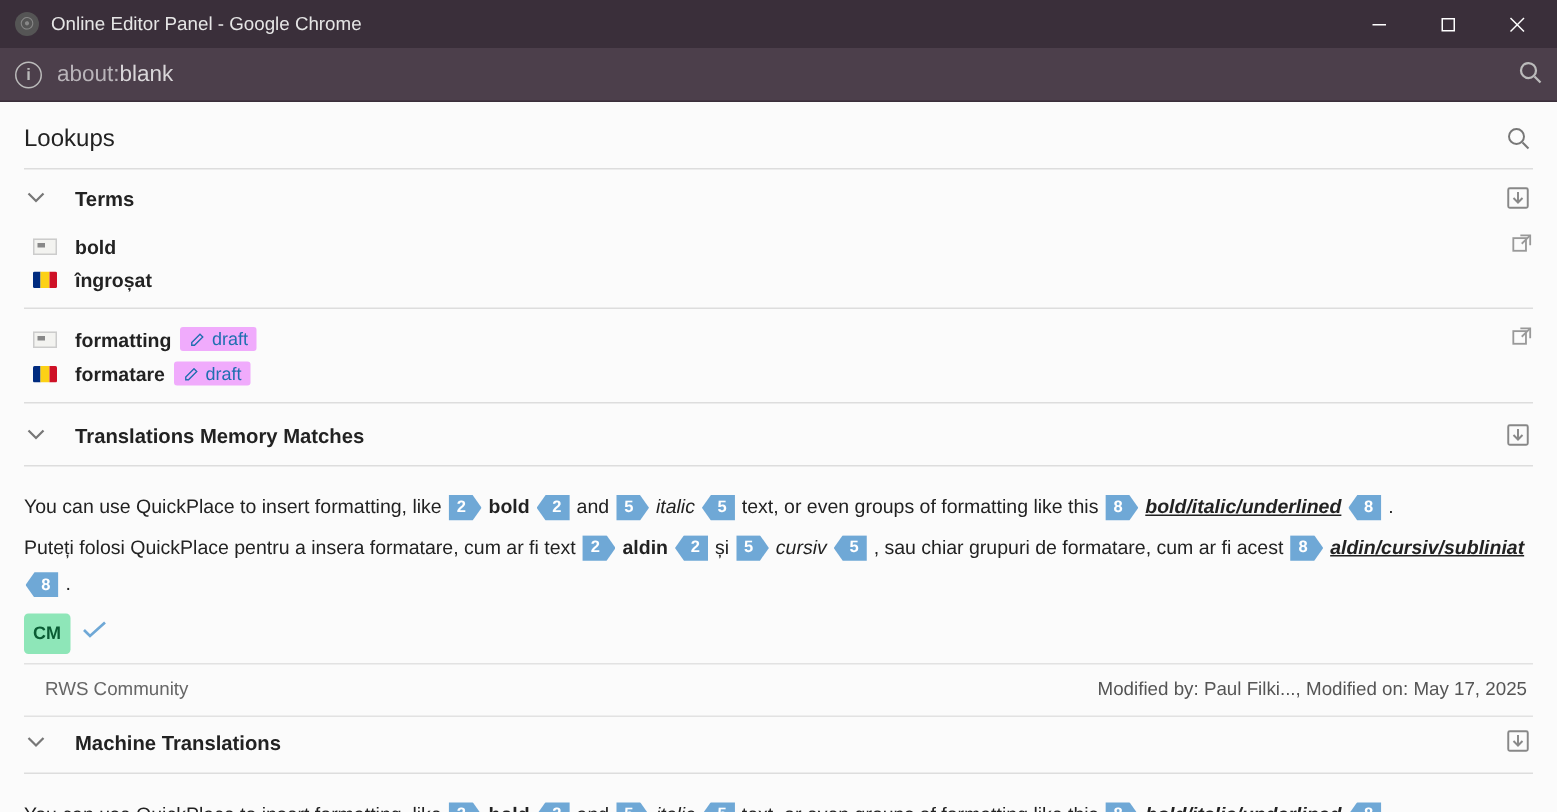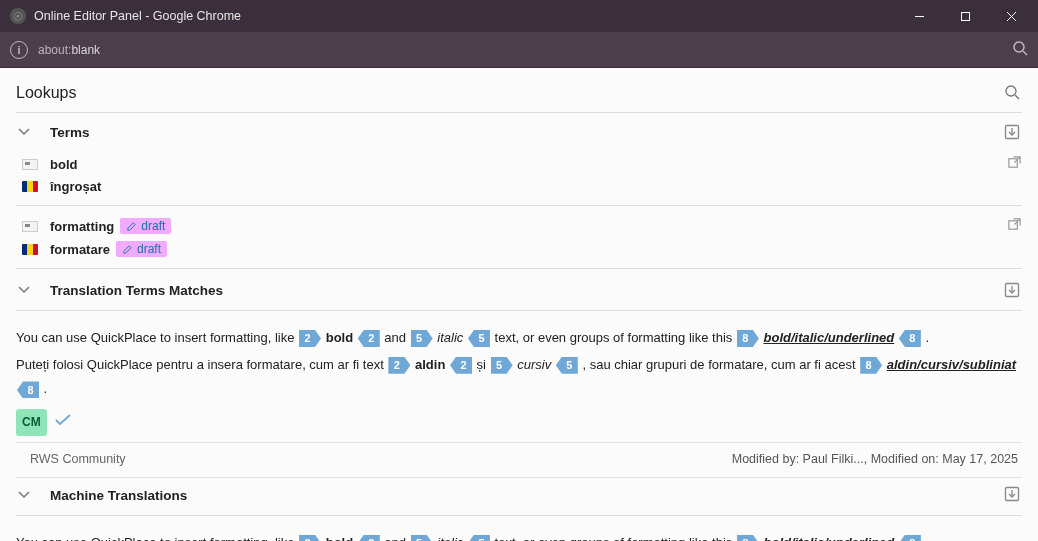--- a/index.html
+++ b/index.html
@@ -45,21 +45,21 @@
     padding: 0 10px;
     border-bottom: 1px solid #3a2f3a;
   }
   .addrrow .infoicon {
     width: 18px; height: 18px;
     border: 1.5px solid #bbb;
     border-radius: 50%;
     display:flex;align-items:center;justify-content:center;
     color:#bbb;font-size:11px;font-weight:bold;margin-right:10px;
   }
-  .addrrow .url { flex:1; color:#d9d6d9; font-size:12px; }
+  .addrrow .url { flex:1; color:#d9d6d9; font-size:15px; }
   .addrrow .url .proto { color:#b9b4b9; }
   .addrrow .searchicon { color:#bbb; }
   
   .content {
     height: calc(541px - 32px - 36px);
     overflow-y: auto;
     background:#fbfbfb;
     padding: 12px 16px 0 16px;
   }
   .section-header {
@@ -285,21 +285,21 @@
     </div>
   </div>
   <div class="hr"></div>
 
   <div class="section-header" style="padding-top:6px;">
     <div class="chevwrap">
       <svg class="chev" viewBox="0 0 16 16" fill="none" stroke="#777" stroke-width="1.5">
           <polyline points="3,6 8,11 13,6"></polyline>
         </svg>
     </div>
-    <div class="label">Translation Terms Matches</div>
+    <div class="label">Translations Memory Matches</div>
     <div class="right-icon">
       <svg width="16" height="16" viewBox="0 0 16 16" fill="none" stroke="#888" stroke-width="1.3">
           <rect x="1.5" y="1.5" width="13" height="13" rx="1"></rect>
           <line x1="8" y1="4" x2="8" y2="10"></line>
           <polyline points="5,8 8,11 11,8"></polyline>
         </svg>
     </div>
   </div>
   <div class="hr"></div>
 

